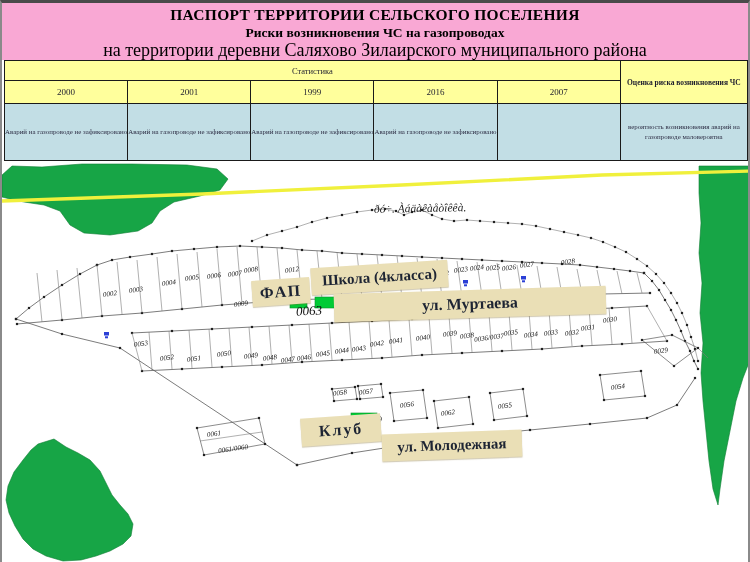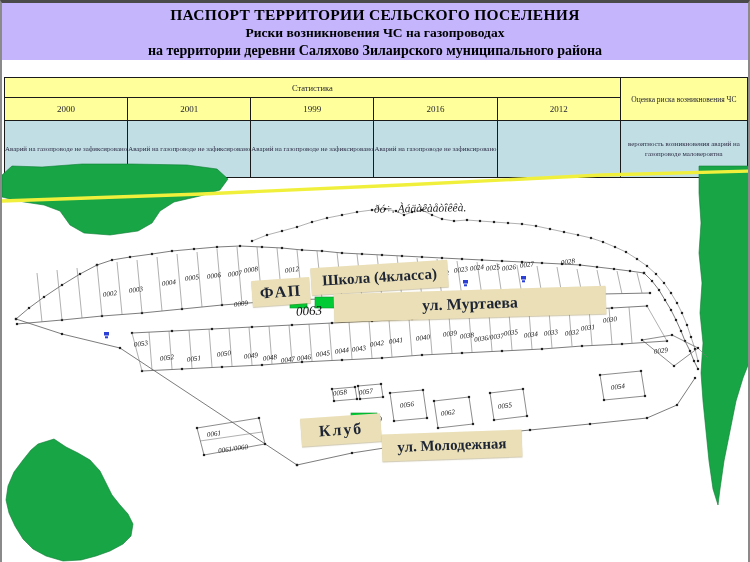--- a/index.html
+++ b/index.html
@@ -1,33 +1,33 @@
 <!DOCTYPE html>
 <html style="--header-yellow: #FFFF9C; --cell-blue: #C2DEE5; --vegetation-green: #17A546; --building-green: #00CB35; --label-beige: #EADFB6; --boundary-yellow: #F0F03C;"><head>
 <meta charset="utf-8">
 <style>
   html,body{margin:0;padding:0;background:#fff;}
   .page{position:relative;width:750px;height:562px;overflow:hidden;background:#fff;
         font-family:"Liberation Serif",serif;box-sizing:border-box;
         border-top:3px solid #4a4a4a;border-left:2px solid #8a8a8a;border-right:2px solid #8a8a8a;}
   
-  .title-block{background:#c4b5fd;text-align:center;padding-top:2px;height:57px;box-sizing:border-box;}
+  .title-block{background:#f9a8d4;text-align:center;padding-top:2px;height:57px;box-sizing:border-box;}
   .t1{font-size:15.5px;font-weight:bold;letter-spacing:.3px;line-height:19px;color:#000;}
   .t2{font-size:13.5px;font-weight:bold;line-height:17px;color:#000;text-align:center;}
-  .t3{font-size:14px;font-weight:bold;line-height:19px;color:#000;}
+  .t3{font-size:18px;font-weight:normal;line-height:19px;color:#000;}
   
-  table.stats{border-collapse:collapse;table-layout:fixed;width:744px;margin:17px 1px 0 2px;background:#fff;}
+  table.stats{border-collapse:collapse;table-layout:fixed;width:744px;margin:0 1px 0 2px;background:#fff;}
   table.stats td{border:1px solid #1a1a1a;text-align:center;vertical-align:middle;padding:0;}
   .yellow{background:var(--header-yellow,#FFFF9C);}
   .blue{background:var(--cell-blue,#C2DEE5);}
   .hdr{font-size:8.5px;color:#1e1e2e;}
   .year{font-size:9px;height:22px;color:#1e1e2e;}
   .statrow{height:20px;}
   .val{font-size:6.9px;color:#2d2d44;line-height:1.5;padding:0 16px;height:56px;}
-  .riskh{font-size:7.5px;padding:0 8px;}
+  .riskh{font-size:7.5px;padding:0 8px;font-weight:bold;}
   .riskv{font-size:6.9px;color:#2d2d44;line-height:1.5;padding:0 10px;}
   
   #map-svg{position:absolute;left:0;top:0;width:750px;height:562px;pointer-events:none;}
   .veg{fill:var(--vegetation-green,#17A546);stroke:#0d7c33;stroke-width:.6;}
   .bldg{fill:var(--building-green,#00CB35);stroke:#0a8f2a;stroke-width:.6;}
   .yline{fill:none;stroke:var(--boundary-yellow,#F0F03C);stroke-width:3.4;}
   .bline{fill:none;stroke:#5a5a5a;stroke-width:.8;}
   .thin{fill:none;stroke:#7a7a7a;stroke-width:.6;}
   .quad{fill:none;stroke:#5a5a5a;stroke-width:.7;}
   .gas{fill:#2b3fd6;}
@@ -66,21 +66,21 @@
     <tbody>
         <tr class="statrow">
       <td colspan="5" class="yellow hdr">Статистика</td>
       <td rowspan="2" class="yellow hdr riskh">Оценка риска возникновения ЧС</td>
     </tr>
     <tr>
       <td class="yellow year">2000</td>
       <td class="yellow year">2001</td>
       <td class="yellow year">1999</td>
       <td class="yellow year">2016</td>
-      <td class="yellow year">2012</td>
+      <td class="yellow year">2007</td>
     </tr>
     <tr>
       <td class="blue val">Аварий на газопроводе не зафиксировано</td>
       <td class="blue val">Аварий на газопроводе не зафиксировано</td>
       <td class="blue val">Аварий на газопроводе не зафиксировано</td>
       <td class="blue val">Аварий на газопроводе не зафиксировано</td>
       <td class="blue val"></td>
       <td class="blue riskv">вероятность возникновения аварий на газопроводе маловероятна</td>
     </tr>
   </tbody>

